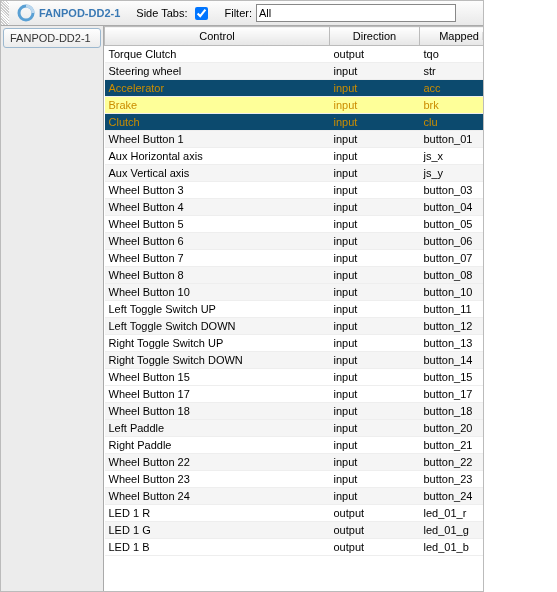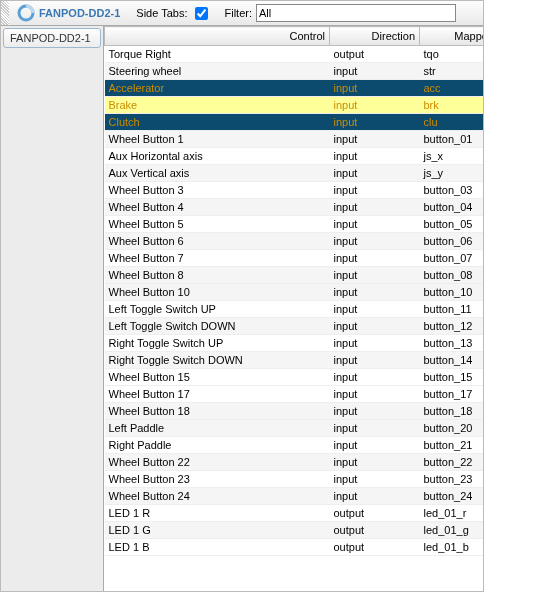--- a/index.html
+++ b/index.html
@@ -9,21 +9,21 @@
   .logo{width:18px;height:18px;margin:0 4px;display:flex;align-items:center;justify-content:center;}
   .title{font-weight:bold;color:#3a79b4;margin-right:16px;}
   .topbar label{margin-right:4px;}
   .chk{margin-right:16px;}
   .filter-sel{border:1px solid #888;background:#fff;font:inherit;padding:1px 2px;width:200px;height:18px;box-sizing:border-box;}
   .main{display:flex;height:calc(100% - 24px);}
   .sidebar{width:102px;border-right:1px solid #aaa;background:#ececec;}
   .tab{margin:2px;padding:3px 6px;background:linear-gradient(#fefefe,#ececec);border:1px solid #9cb8cf;border-radius:3px;color:#333;cursor:pointer;}
   .gridwrap{flex:1;overflow:auto;}
   table{border-collapse:collapse;width:100%;table-layout:fixed;}
-  th{background:linear-gradient(#fff,#e6e6e6);border:1px solid #bbb;font-weight:normal;text-align:right;padding:3px 4px;position:sticky;top:0;}
+  th{background:linear-gradient(#fff,#e6e6e6);border:1px solid #bbb;font-weight:normal;text-align:center;padding:3px 4px;position:sticky;top:0;}
   td{border-bottom:1px solid #eee;padding:2px 4px;white-space:nowrap;overflow:hidden;text-overflow:ellipsis;}
   col.c-control{width:225px;}
   col.c-dir{width:90px;}
   col.c-map{width:120px;}
   tr.alt td{background:#f5f5f5;}
   tr.hl td{background:#0c4a6e;color:#cb8d00;}
   tr.hl.alt td{background:#feff99;margin-left:8px;}
 </style>
 </head>
 <body>
@@ -56,21 +56,21 @@
           </colgroup>
         <thead>
           <tr>
             <th>Control</th>
             <th>Direction</th>
             <th>Mapped Point(s)</th>
           </tr>
         </thead>
         <tbody id="grid-body">
             <tr>
-              <td>Torque Right</td>
+              <td>Torque Clutch</td>
               <td>output</td>
               <td>tqo</td>
             </tr>
             <tr class="alt">
               <td>Steering wheel</td>
               <td>input</td>
               <td>str</td>
             </tr>
             <tr class="hl">
               <td>Accelerator</td>

